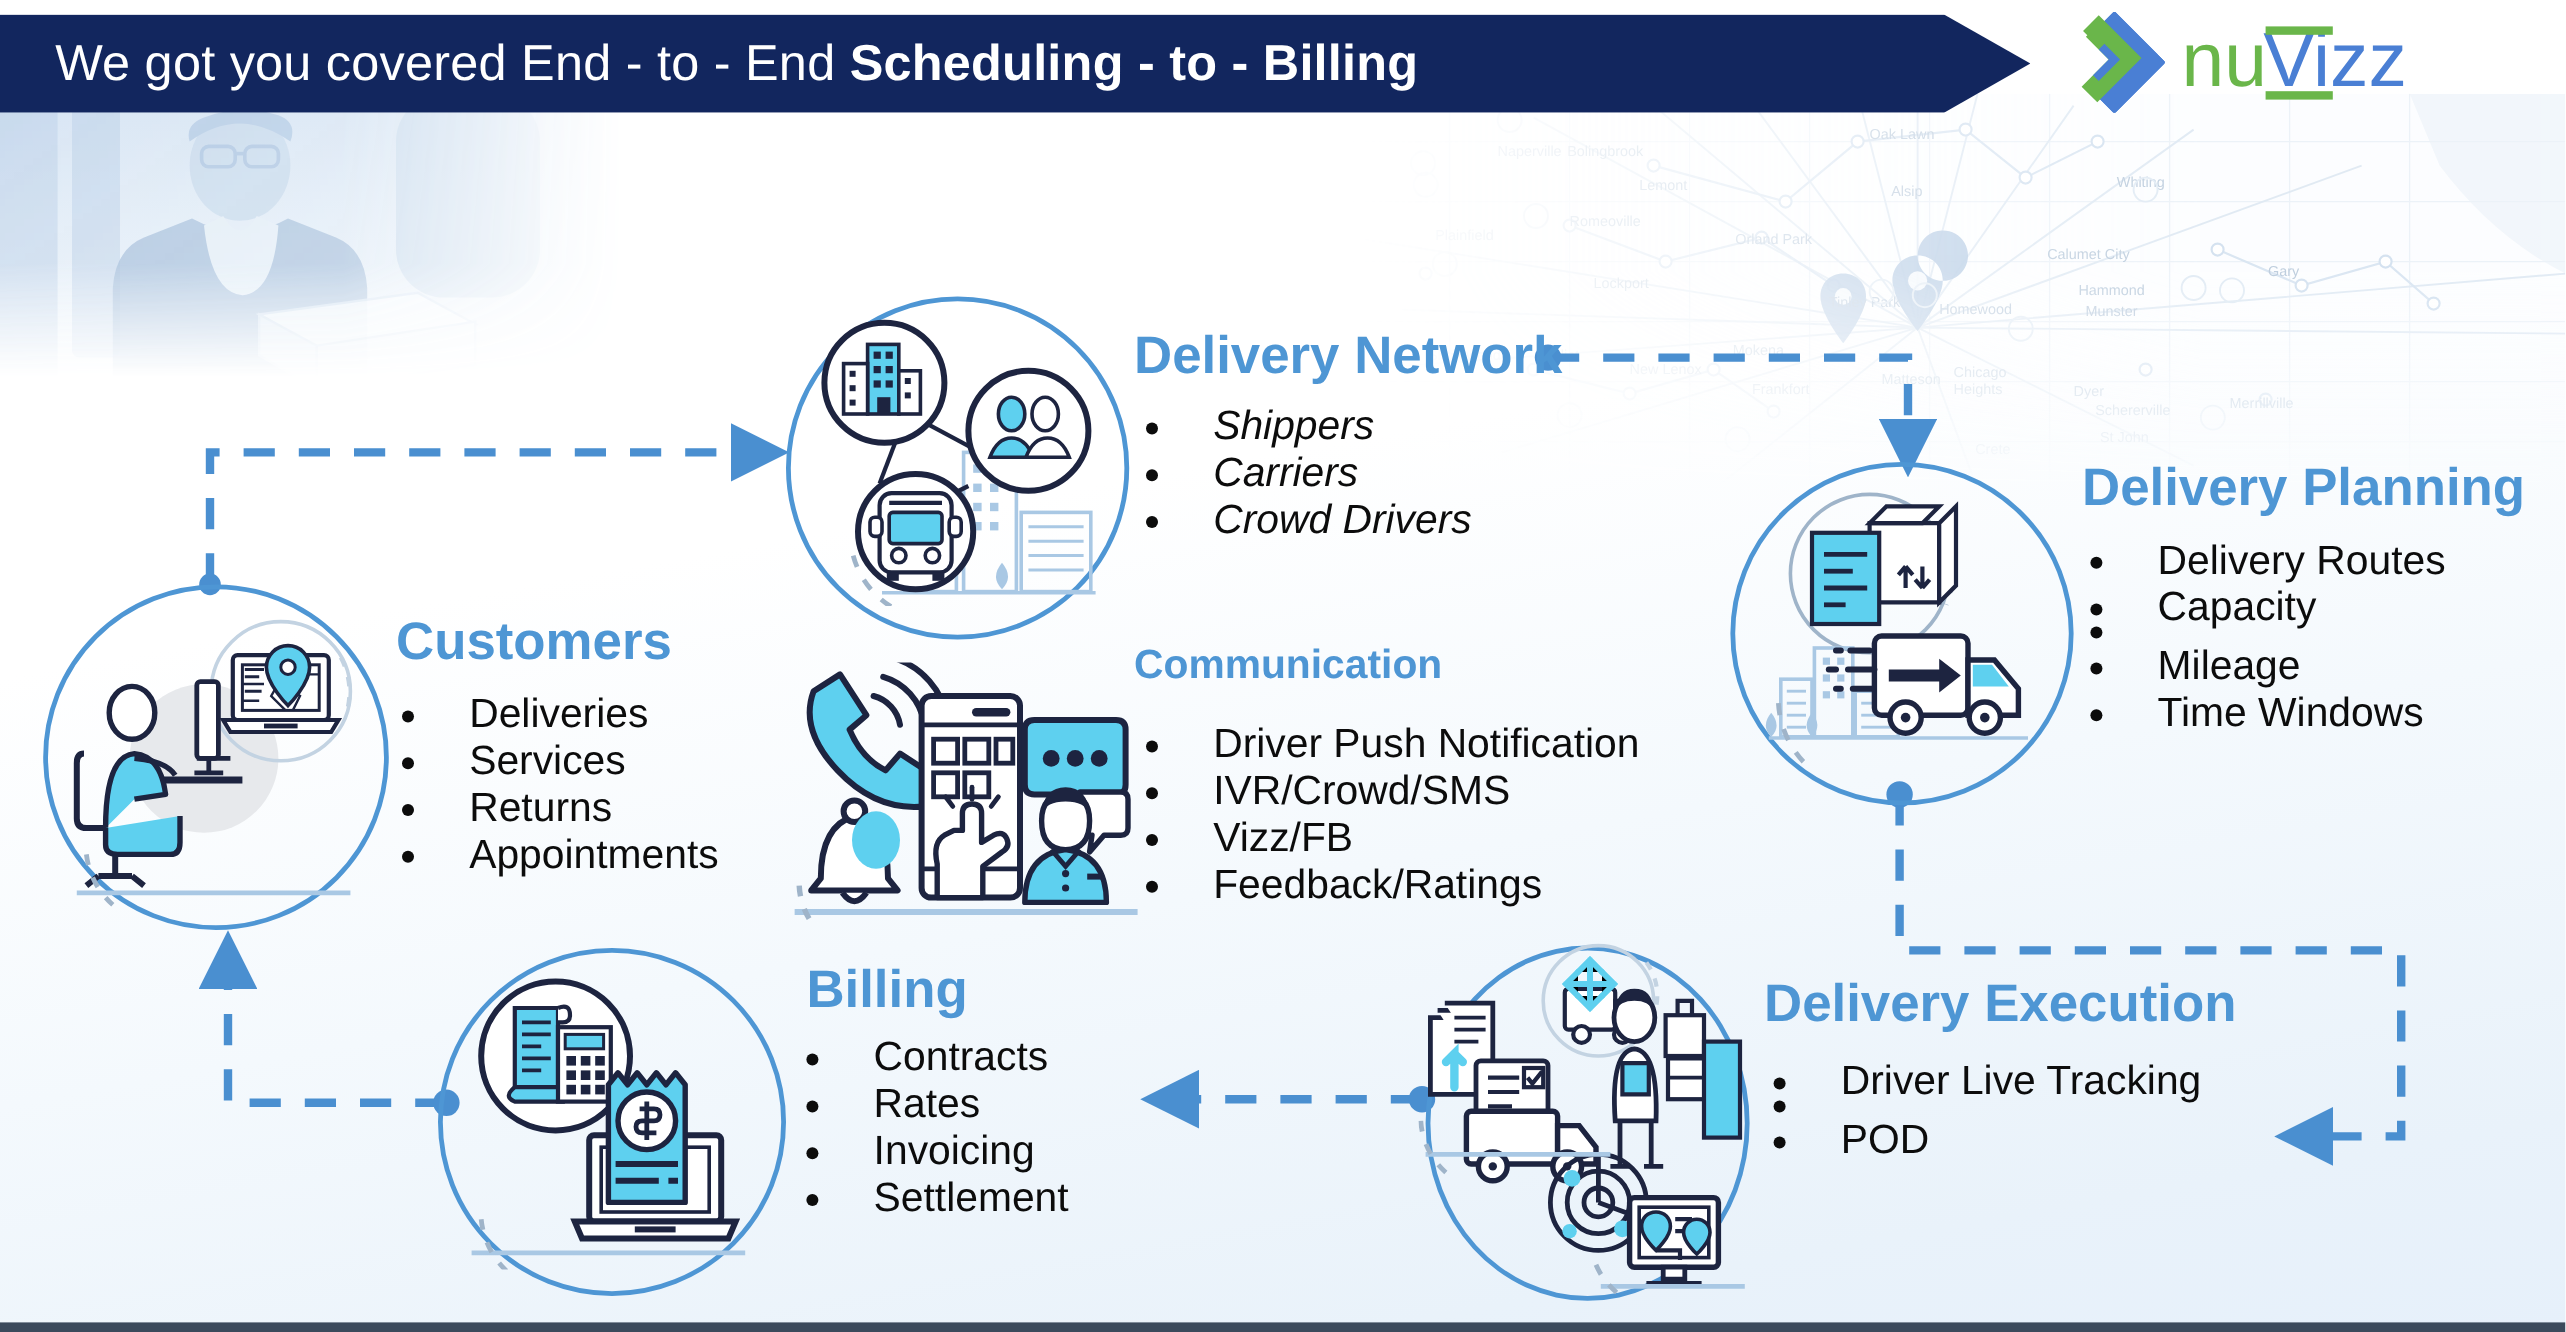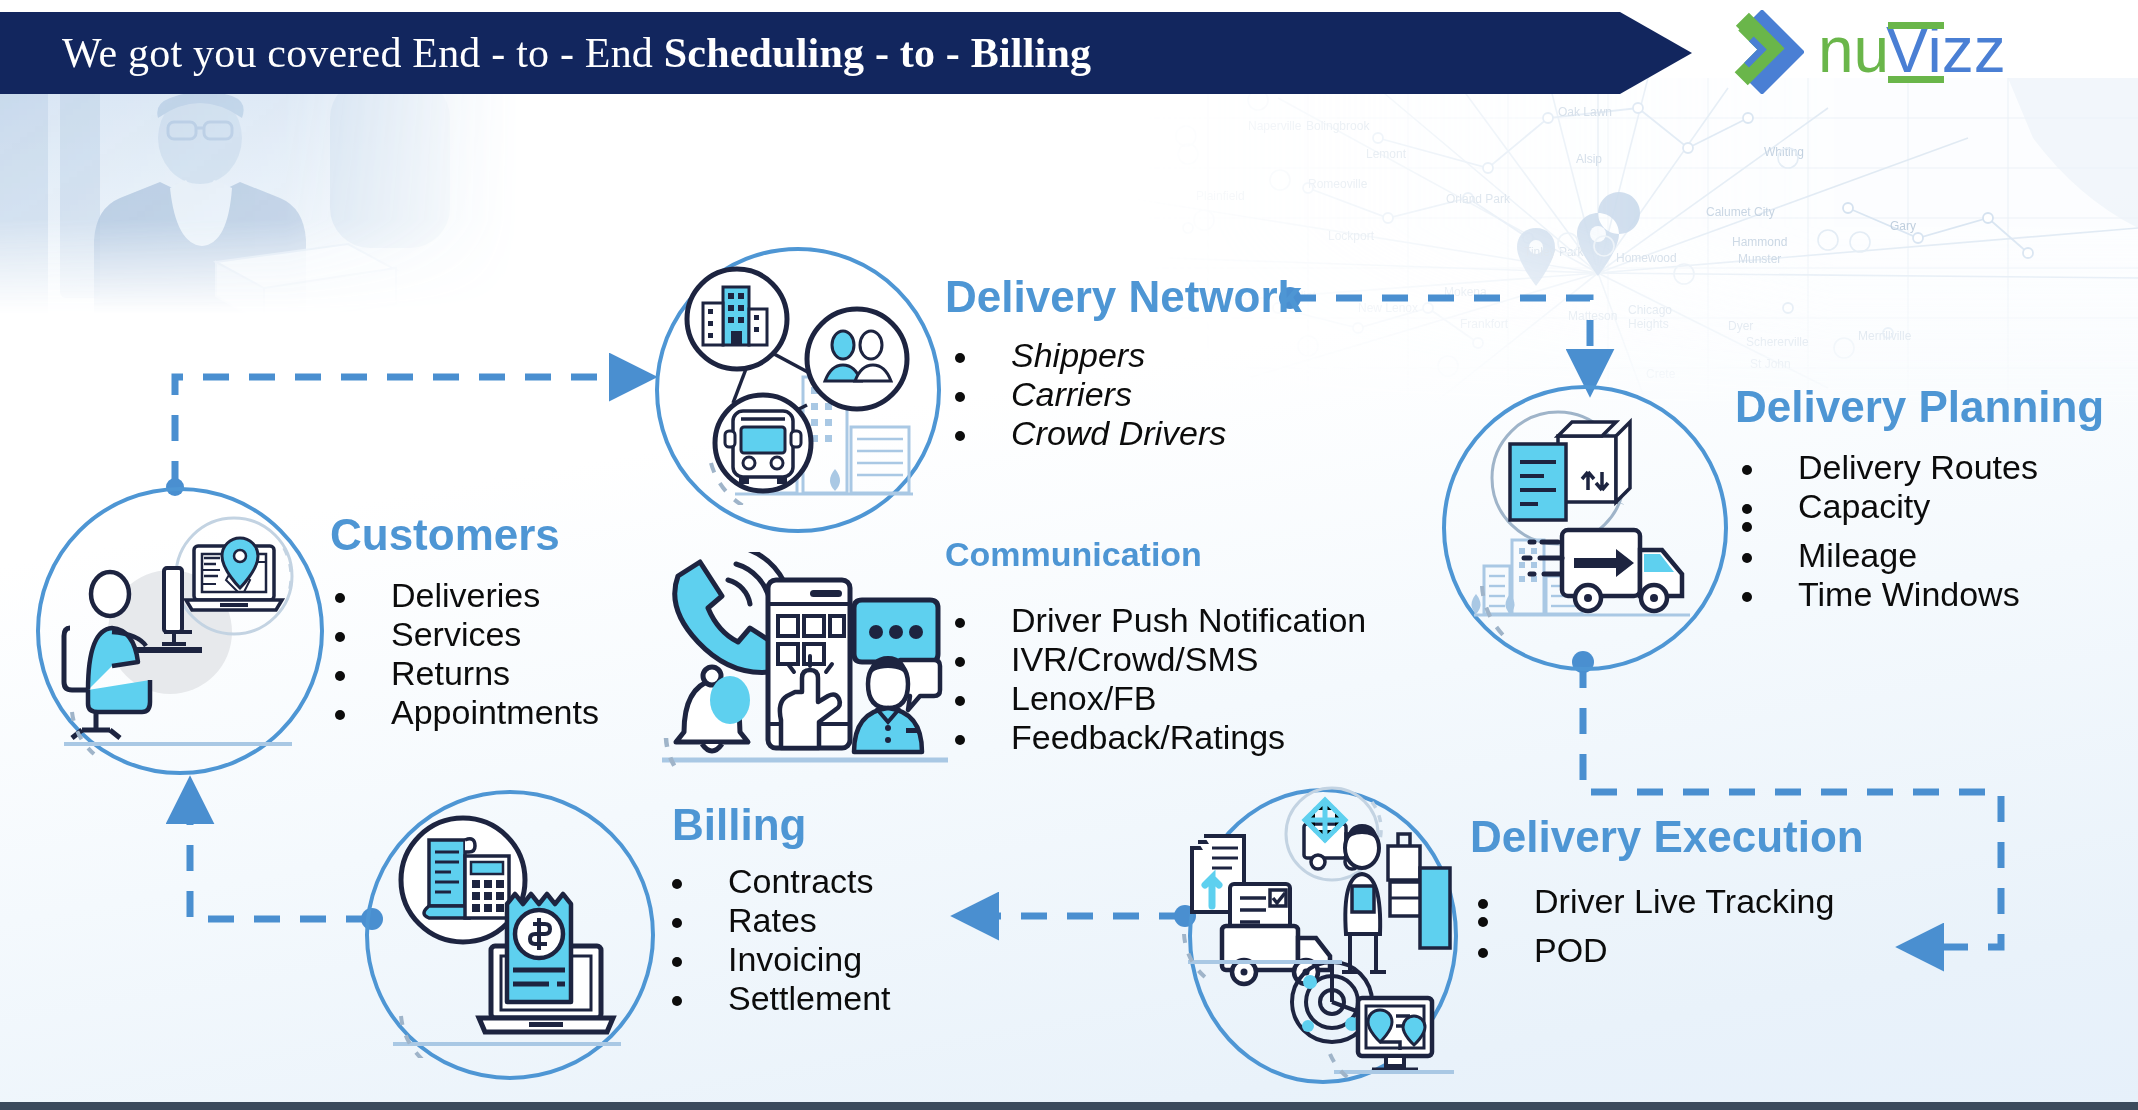--- a/index.html
+++ b/index.html
@@ -37,23 +37,22 @@
 
   
   .header{
     position:absolute;left:0;top:12px;width:1692px;height:82px;
     background:#12265e;
     clip-path:polygon(0 0, 1620px 0, 1692px 41px, 1620px 82px, 0 82px);
     display:flex;align-items:center;
   }
   .header-title{
     color:#ffffff;font-size:42px;letter-spacing:.2px;
-    padding-left:62px;white-space:nowrap;
+    padding-left:46px;white-space:nowrap;
     font-weight:400;
-    font-family:Liberation Serif, serif;
   }
   .header-title b{font-weight:700;}
 
   .logo{position:absolute;right:28px;top:8px;width:390px;height:88px;display:flex;align-items:center;gap:14px;}
   .logo-mark{width:84px;height:84px;flex:none;}
   .logo-word{height:76px;}
 
   
   .node{position:absolute;}
   .circle{
@@ -622,21 +621,21 @@
       <li>
           <span class="dot"></span>
           <span>Driver Push Notification</span>
         </li>
       <li>
           <span class="dot"></span>
           <span>IVR/Crowd/SMS</span>
         </li>
       <li>
           <span class="dot"></span>
-          <span>Lenox/FB</span>
+          <span>Vizz/FB</span>
         </li>
       <li>
           <span class="dot"></span>
           <span>Feedback/Ratings</span>
         </li>
     </ul>
   </div>
 
   <div class="node">
     <div class="circle" style="left:365px;top:790px;width:282px;height:282px;"></div>

